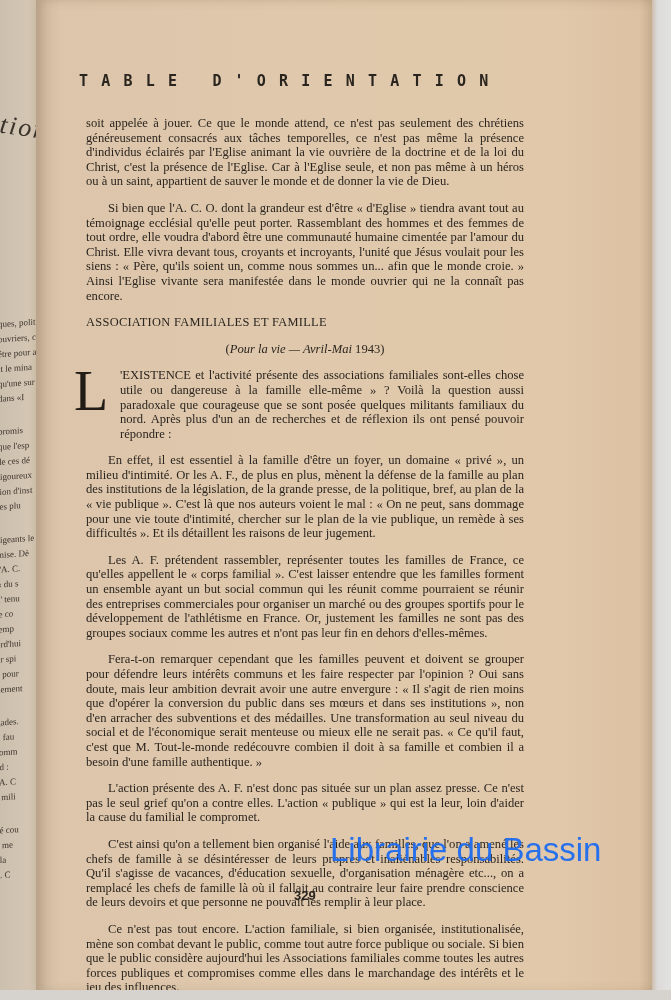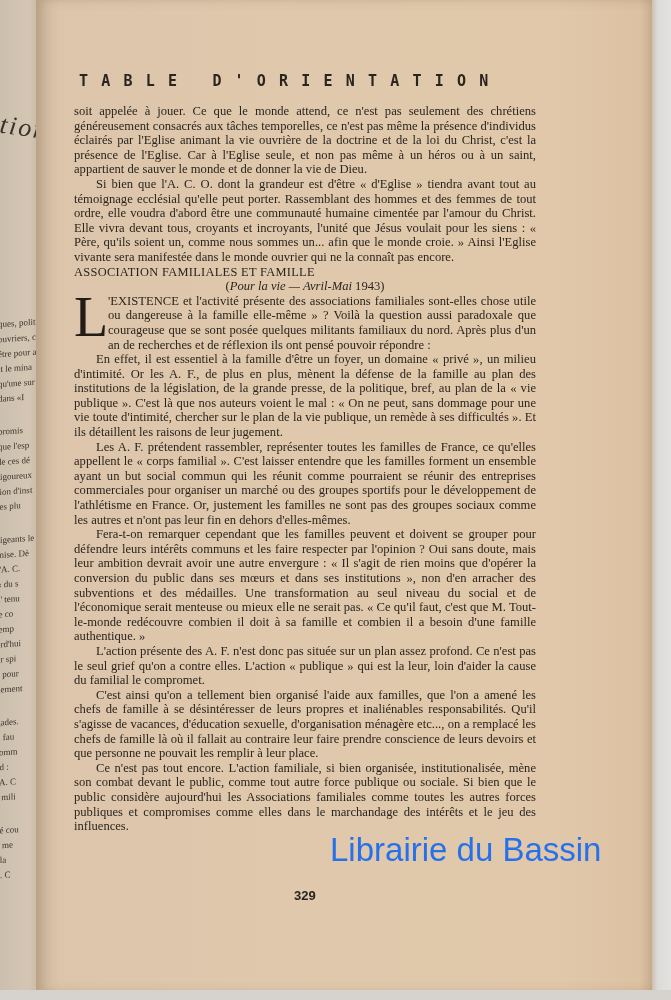--- a/index.html
+++ b/index.html
@@ -32,21 +32,21 @@
     position:absolute; left:43px; top:72px; width:470px;
     font-family:"DejaVu Sans Mono","Liberation Mono",monospace;
     font-weight:bold; font-size:15px; color:#2a241f;
     letter-spacing:13.2px; white-space:nowrap;
   }
   .body {
     position:absolute; left:38px; top:104px; width:462px;
     font-size:12.6px; line-height:14.6px; color:#2b251f;
     text-align:justify;
   }
-  .body p { margin:0; text-indent:22px; }
+  .body p { margin:12px; text-indent:22px; }
   .body p.noindent { text-indent:0; }
   .section-title {
     margin-top:22px; font-size:12.4px; letter-spacing:0.3px;
     font-variant:small-caps; text-indent:0 !important;
   }
   .section-sub {
     text-align:center; font-size:12.6px; text-indent:0 !important; margin-bottom:14px;
   }
   .section-sub i { font-style:italic; }
   .dropcap-wrap { position:relative; padding-left:34px; }
@@ -124,21 +124,21 @@
     <p class="section-title">ASSOCIATION FAMILIALES ET FAMILLE</p>
     <p class="section-sub"><span>(</span><i>Pour la vie — Avril-Mai</i><span> 1943)</span></p>
 
     <div class="dropcap-wrap">
       <span class="dropcap">L</span>
       <p>'EXISTENCE et l'activité présente des associations familiales sont-elles chose utile ou dangereuse à la famille elle-même » ? Voilà la question aussi paradoxale que courageuse que se sont posée quelques militants familiaux du nord. Après plus d'un an de recherches et de réflexion ils ont pensé pouvoir répondre :</p>
     </div>
     <p>En effet, il est essentiel à la famille d'être un foyer, un domaine « privé », un milieu d'intimité. Or les A. F., de plus en plus, mènent la défense de la famille au plan des institutions de la législation, de la grande presse, de la politique, bref, au plan de la « vie publique ». C'est là que nos auteurs voient le mal : « On ne peut, sans dommage pour une vie toute d'intimité, chercher sur le plan de la vie publique, un remède à ses difficultés ». Et ils détaillent les raisons de leur jugement.</p>
     <p>Les A. F. prétendent rassembler, représenter toutes les familles de France, ce qu'elles appellent le « corps familial ». C'est laisser entendre que les familles forment un ensemble ayant un but social commun qui les réunit comme pourraient se réunir des entreprises commerciales pour organiser un marché ou des groupes sportifs pour le développement de l'athlétisme en France. Or, justement les familles ne sont pas des groupes sociaux comme les autres et n'ont pas leur fin en dehors d'elles-mêmes.</p>
     <p>Fera-t-on remarquer cependant que les familles peuvent et doivent se grouper pour défendre leurs intérêts communs et les faire respecter par l'opinion ? Oui sans doute, mais leur ambition devrait avoir une autre envergure : « Il s'agit de rien moins que d'opérer la conversion du public dans ses mœurs et dans ses institutions », non d'en arracher des subventions et des médailles. Une transformation au seul niveau du social et de l'économique serait menteuse ou mieux elle ne serait pas. « Ce qu'il faut, c'est que M. Tout-le-monde redécouvre combien il doit à sa famille et combien il a besoin d'une famille authentique. »</p>
-    <p>L'action présente des A. F. n'est donc pas située sur un plan assez profond. Ce n'est pas le seul grief qu'on a contre elles. L'action « publique » qui est la leur, loin d'aider la cause du familial le compromet.</p>
+    <p>L'action présente des A. F. n'est donc pas située sur un plan assez presse. Ce n'est pas le seul grief qu'on a contre elles. L'action « publique » qui est la leur, loin d'aider la cause du familial le compromet.</p>
     <p>C'est ainsi qu'on a tellement bien organisé l'aide aux familles, que l'on a amené les chefs de famille à se désintéresser de leurs propres et inaliénables responsabilités. Qu'il s'agisse de vacances, d'éducation sexuelle, d'organisation ménagère etc..., on a remplacé les chefs de famille là où il fallait au contraire leur faire prendre conscience de leurs devoirs et que personne ne pouvait les remplir à leur place.</p>
     <p>Ce n'est pas tout encore. L'action familiale, si bien organisée, institutionalisée, mène son combat devant le public, comme tout autre force publique ou sociale. Si bien que le public considère aujourd'hui les Associations familiales comme toutes les autres forces publiques et compromises comme elles dans le marchandage des intérêts et le jeu des influences.</p>
   </div>
 
   <div class="page-number">329</div>
 </div>
 
 <div class="watermark">Librairie du Bassin</div>
 <div class="right-strip"></div>
 <div class="bottom-strip"></div>

